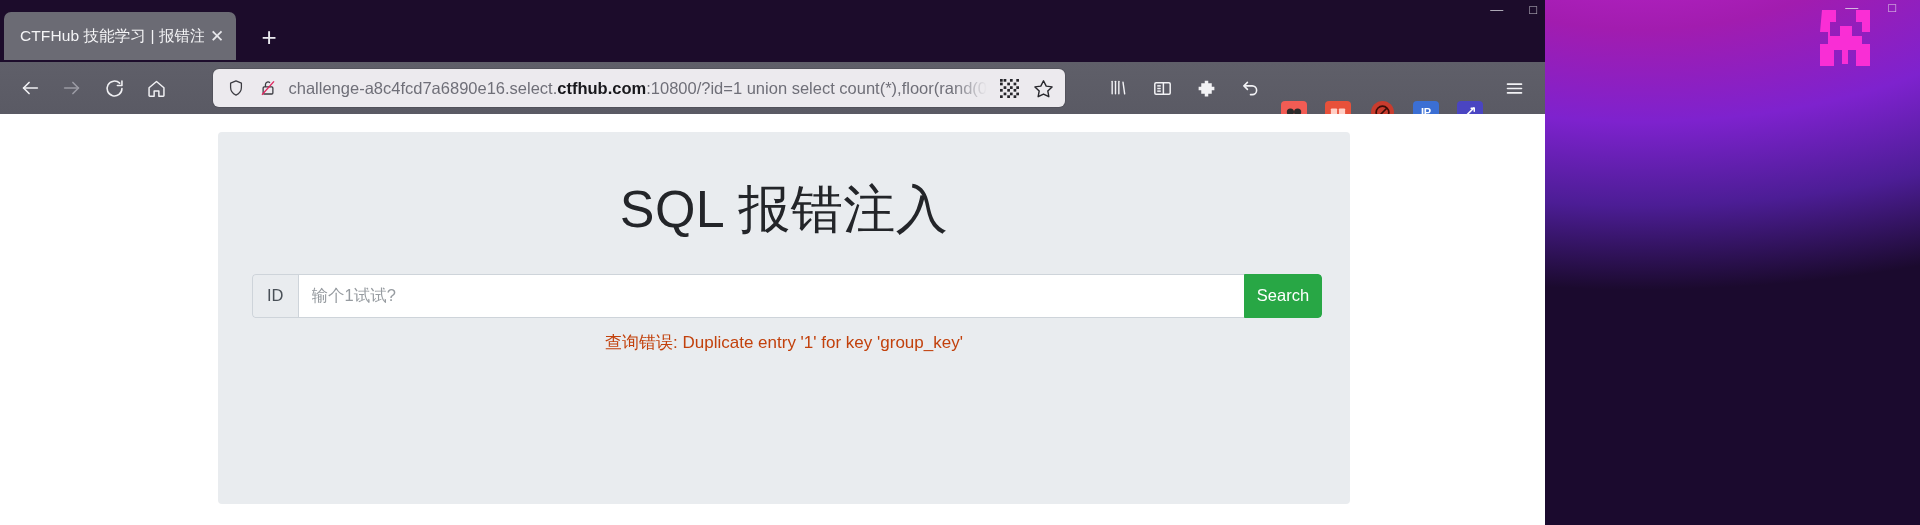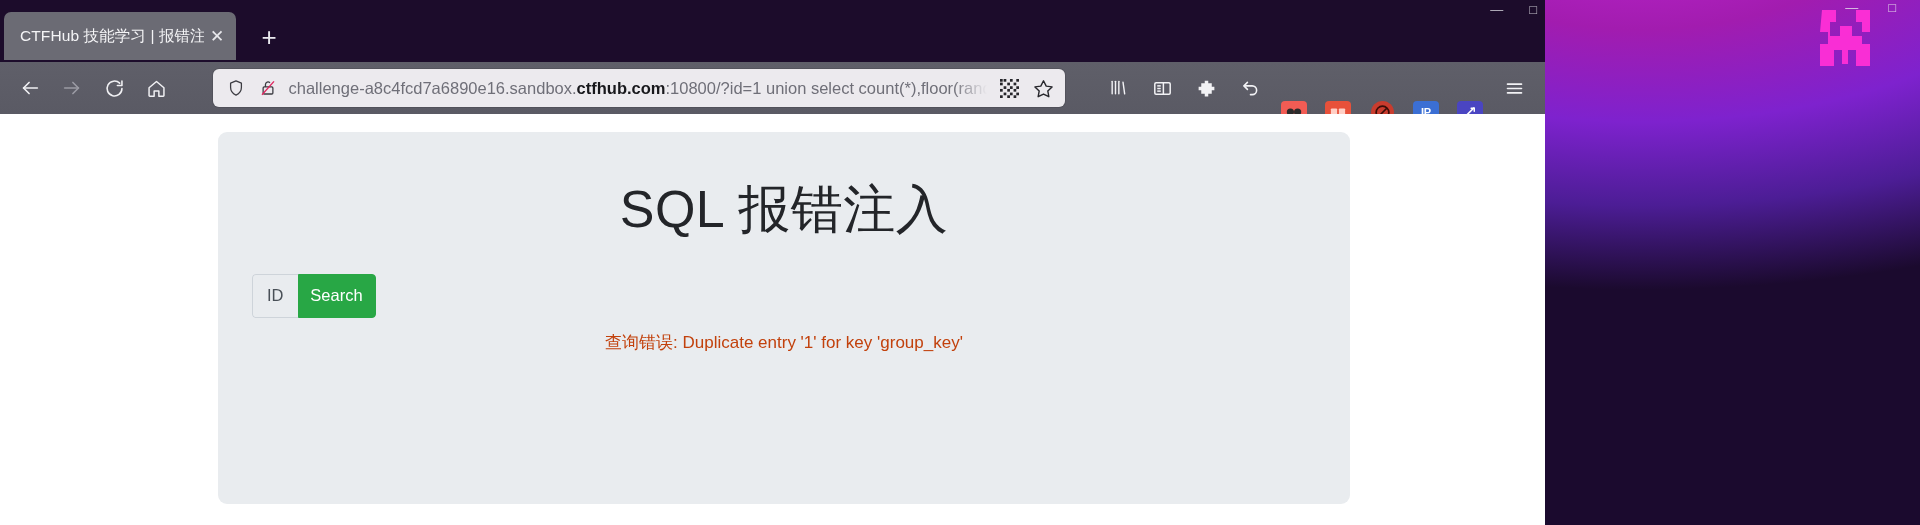--- a/index.html
+++ b/index.html
@@ -160,21 +160,21 @@
   
   .content {
     flex: 1 1 auto;
     background: #ffffff;
     overflow: hidden;
     position: relative;
   }
   .jumbotron {
     margin: 18px 195px 0 218px;
     background: #e9ecef;
-    border-radius: 9px;
+    border-radius: 4px;
     height: 372px;
     padding: 48px 34px 0 34px;
     text-align: center;
   }
   .page-title {
     font-size: 52px;
     font-weight: 400;
     color: #232529;
     line-height: 1.15;
     letter-spacing: .5px;
@@ -315,21 +315,21 @@
               <path d="M12 2.6 4.8 5.4v6c0 4.6 3 8.2 7.2 10 4.2-1.8 7.2-5.4 7.2-10v-6z"></path>
             </svg>
           </span>
           <span class="url-icon">
             <svg width="18" height="18" viewBox="0 0 24 24" fill="none" stroke="currentColor" stroke-width="1.7" stroke-linejoin="round">
               <rect x="5.5" y="10.5" width="13" height="9.5" rx="1.4"></rect>
               <path d="M8.6 10.5V7.4a3.4 3.4 0 0 1 6-2.2"></path>
               <line x1="4" y1="21" x2="20" y2="3.2" stroke="#e0245e" stroke-width="1.8"></line>
             </svg>
           </span>
-          <span class="url-text"><span class="scheme-host">challenge-a8c4fcd7a6890e16.sandbox.</span><b>ctfhub.com</b><span>:10800/?id=1 union select count(*),floor(rand(0)*2) x from</span></span>
+          <span class="url-text"><span class="scheme-host">challenge-a8c4fcd7a6890e16.select.</span><b>ctfhub.com</b><span>:10800/?id=1 union select count(*),floor(rand(0)*2) x from</span></span>
           <span class="url-right">
             <span class="ic">
               <svg width="19" height="19" viewBox="0 0 21 21" fill="currentColor">
                 <rect x="0" y="0" width="3" height="3"></rect>
                   <rect x="4" y="0" width="3" height="3"></rect>
                   <rect x="11" y="0" width="3" height="3"></rect>
                   <rect x="18" y="0" width="3" height="3"></rect>
                 <rect x="0" y="4" width="3" height="3"></rect>
                   <rect x="8" y="4" width="3" height="3"></rect>
                   <rect x="15" y="4" width="3" height="3"></rect>
@@ -431,20 +431,21 @@
       </div>
     </div>
 
     <div class="content">
       <div class="jumbotron">
 
         <div class="page-title">SQL 报错注入</div>
 
         <div class="input-group">
           <span class="input-prepend">ID</span>
+          <input class="id-input" type="text" placeholder="输个1试试?" style="">
           <button class="search-btn">Search</button>
         </div>
 
         <div class="error-line">查询错误: Duplicate entry '1' for key 'group_key'</div>
 
       </div>
     </div>
 
   </div>
 </div>

